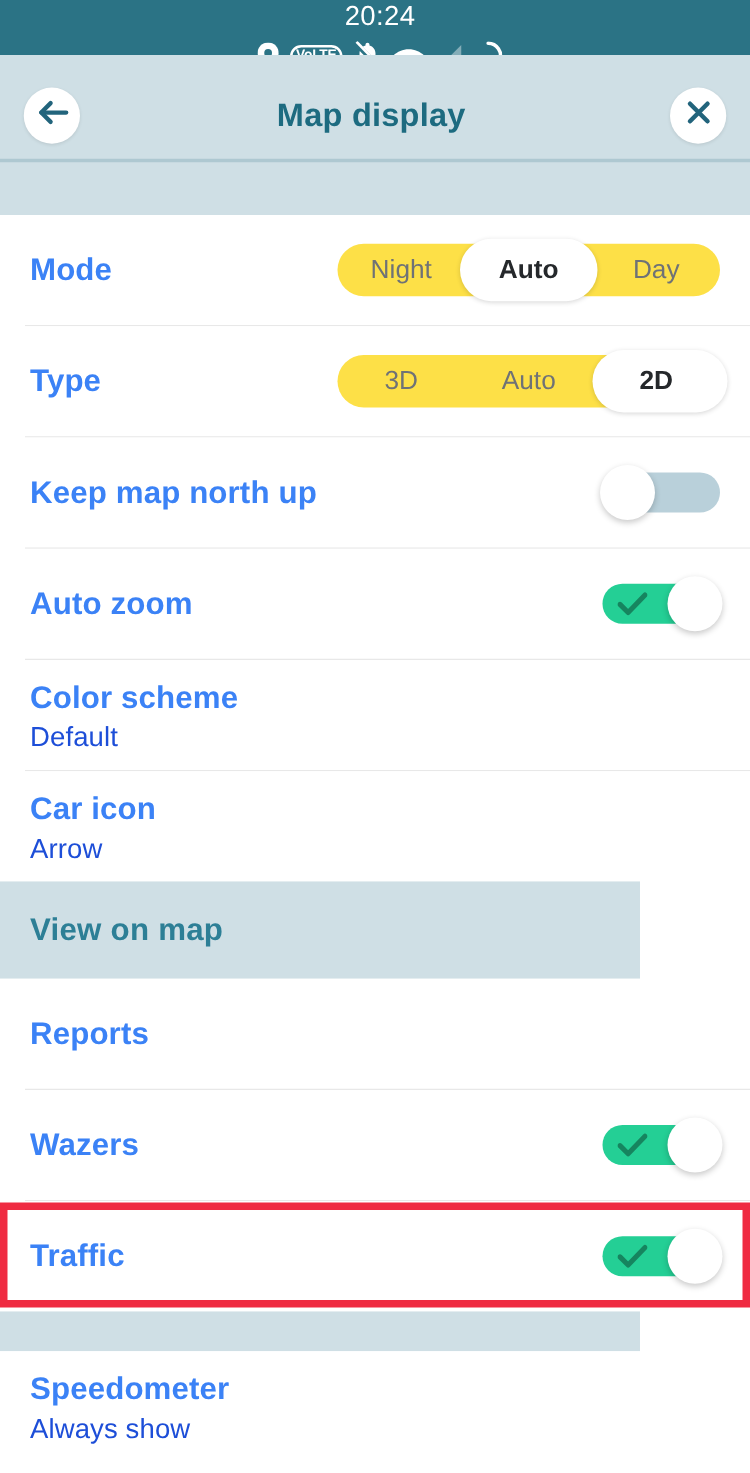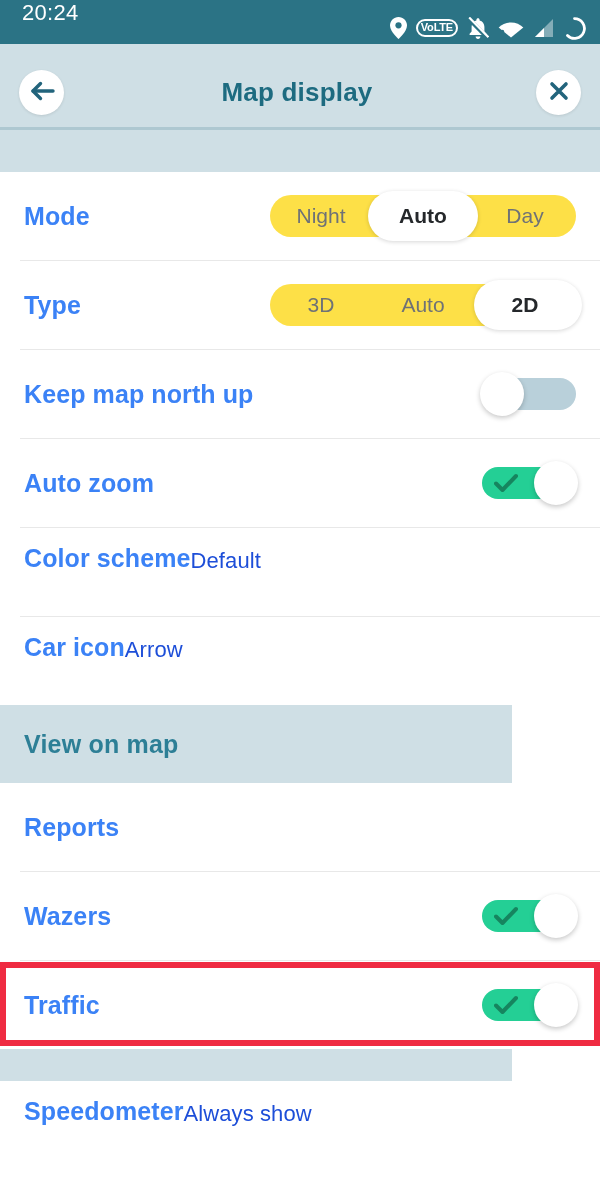--- a/index.html
+++ b/index.html
@@ -19,22 +19,24 @@
     background: #ffffff;
   }
 
   
   .statusbar {
     position: absolute;
     top: 0; left: 0;
     width: 600px; height: 56px;
     background: #2b7385;
     display: flex;
+    align-items: center;
     justify-content: space-between;
     padding: 0 14px 0 22px;
+    flex-direction: column;
   }
   .status-time {
     color: #ffffff;
     font-size: 22px;
     font-weight: 400;
     letter-spacing: 0.3px;
   }
   .status-icons {
     display: flex;
     align-items: center;
@@ -136,21 +138,21 @@
     color: #3b82f6;
     letter-spacing: 0.1px;
   }
   .row-sub {
     font-size: 22px;
     font-weight: 400;
     color: #1d4ed8;
     margin-top: 4px;
     letter-spacing: 0.1px;
   }
-  .row-text-block { display: flex; flex-direction: row; }
+  .row-text-block { display: flex; flex-direction: column; }
 
   
   .segmented {
     position: relative;
     width: 306px;
     height: 42px;
     border-radius: 21px;
     background: #fde047;
     display: flex;
     align-items: center;

